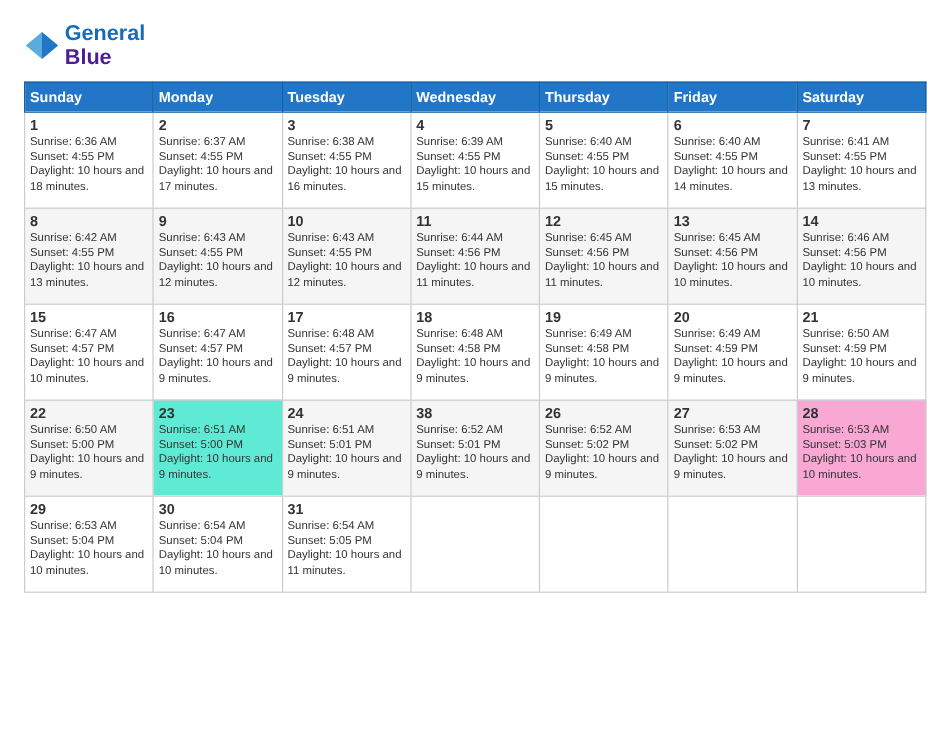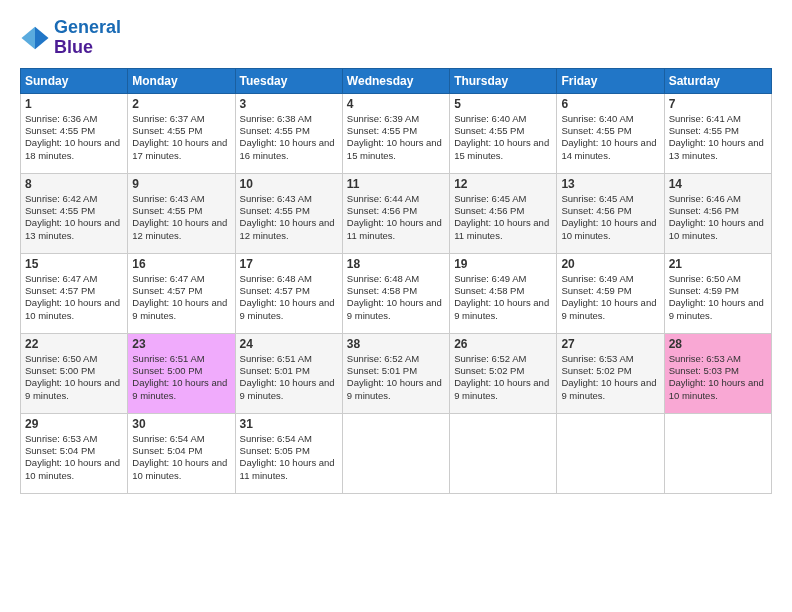--- a/index.html
+++ b/index.html
@@ -257,21 +257,21 @@
             <div style="line-height: 1.3;">Daylight: 10 hours and 9 minutes.</div>
           </td>
         </tr>
         <tr>
           <td style="background-color: rgb(245, 245, 245);">
             <span class="day-num">22</span>
             <div style="line-height: 1.3;">Sunrise: 6:50 AM</div>
             <div style="line-height: 1.3;">Sunset: 5:00 PM</div>
             <div style="line-height: 1.3;">Daylight: 10 hours and 9 minutes.</div>
           </td>
-          <td style="background-color: #f0abfc;">
+          <td style="background-color: #5eead4;">
             <span class="day-num">23</span>
             <div style="line-height: 1.3;">Sunrise: 6:51 AM</div>
             <div style="line-height: 1.3;">Sunset: 5:00 PM</div>
             <div style="line-height: 1.3;">Daylight: 10 hours and 9 minutes.</div>
           </td>
           <td style="background-color: rgb(245, 245, 245);">
             <span class="day-num">24</span>
             <div style="line-height: 1.3;">Sunrise: 6:51 AM</div>
             <div style="line-height: 1.3;">Sunset: 5:01 PM</div>
             <div style="line-height: 1.3;">Daylight: 10 hours and 9 minutes.</div>

